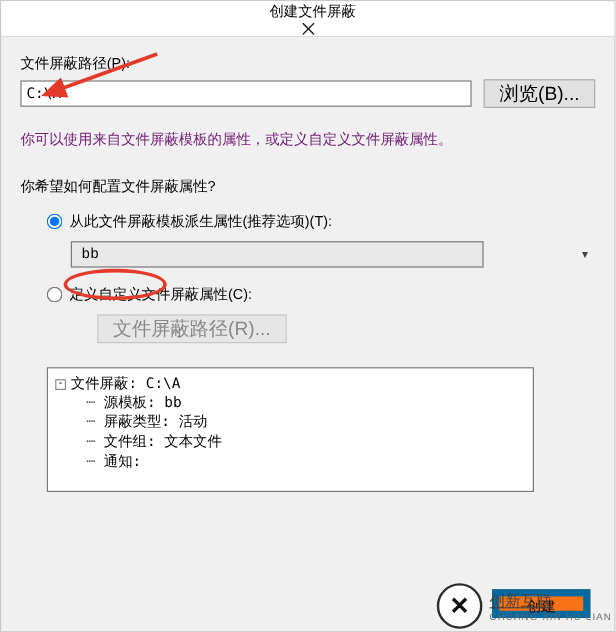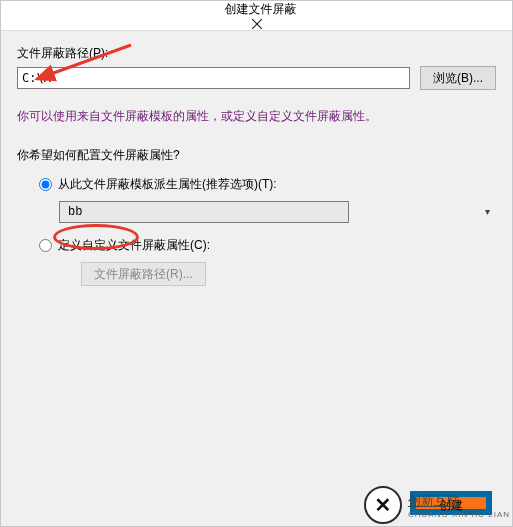--- a/index.html
+++ b/index.html
@@ -58,21 +58,21 @@
     border: 1px solid #7a7a7a;
     background: #fff;
     font-size: 12px;
     padding: 2px 4px;
     font-family: "SimSun", monospace;
   }
   .btn {
     height: 24px;
     background: #e1e1e1;
     border: 1px solid #adadad;
-    font-size: 12px;
+    font-size: 16px;
     padding: 0 12px;
     color: #000;
     font-family: inherit;
   }
   .btn:disabled {
     color: #888;
     background: #e6e6e6;
     border-color: #c8c8c8;
   }
   .section-heading {
@@ -100,21 +100,21 @@
   .radio-row input[type=radio] {
     width: 13px; height: 13px;
   }
   .combo-wrap {
     position: relative;
     margin-left: 20px;
     margin-top: 4px;
     margin-bottom: 14px;
   }
   .combo {
-    width: 290px;
+    width: 344px;
     height: 22px;
     border: 1px solid #7a7a7a;
     background: #e8e8e8;
     font-size: 12px;
     padding: 1px 28px 1px 8px;
     appearance: none;
     -webkit-appearance: none;
     font-family: "Courier New","SimSun",monospace;
   }
   .combo-chevron {
@@ -244,20 +244,27 @@
       </div>
       <div class="radio-row">
         <input type="radio" name="cfg" style="">
         <span>定义自定义文件屏蔽属性(C):</span>
       </div>
       <div class="custom-btn-row">
         <button class="btn" disabled="">文件屏蔽路径(R)...</button>
       </div>
     </div>
 
+    <div class="summary-box">
+      <div class="tree-line"><span class="tree-toggle">-</span><span>文件屏蔽: C:\A</span></div>
+      <div class="tree-child"><span class="dots">┈</span> <span>源模板: bb</span></div>
+      <div class="tree-child"><span class="dots">┈</span> <span>屏蔽类型: 活动</span></div>
+      <div class="tree-child"><span class="dots">┈</span> <span>文件组: 文本文件</span></div>
+      <div class="tree-child"><span class="dots">┈</span> <span>通知:</span></div>
+    </div>
 
   </div>
 
   <div class="footer">
     <button class="btn-primary">创建</button>
   </div>
 
   <svg class="annot-arrow" style="left:18px; top:38px; width:120px; height:46px;">
     <defs>
       <marker id="ah" markerWidth="8" markerHeight="8" refX="6" refY="3" orient="auto">

